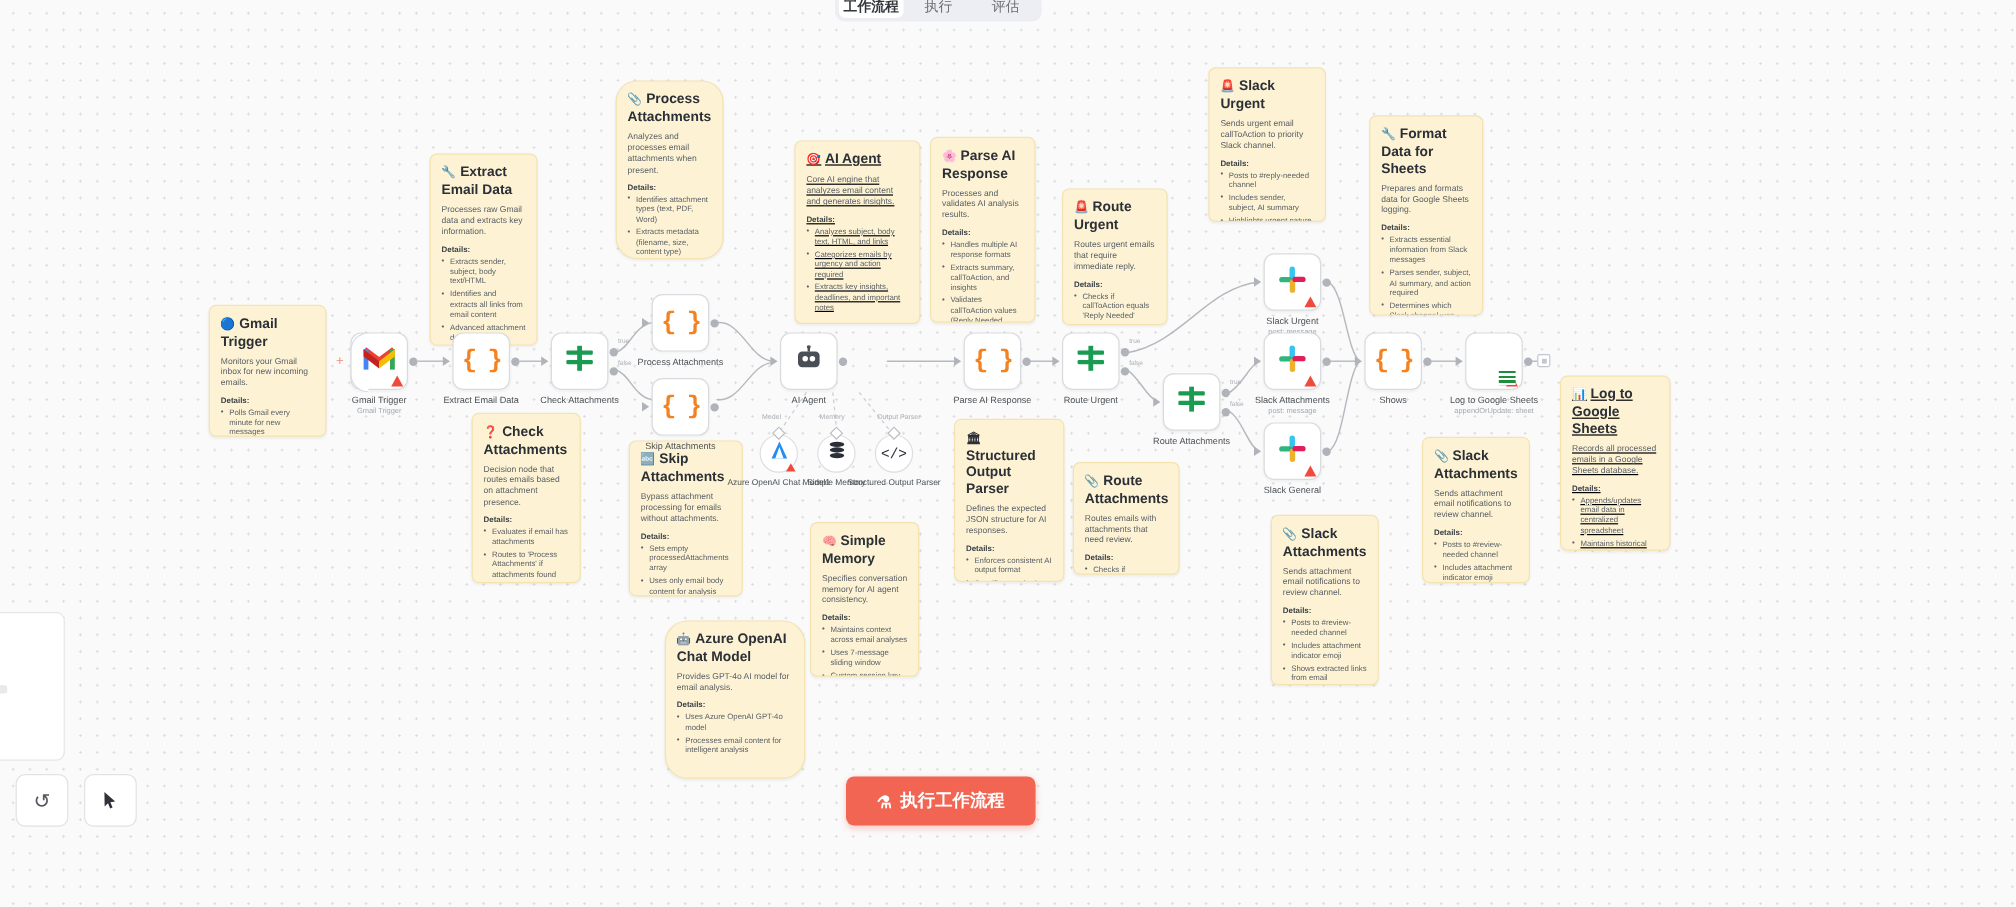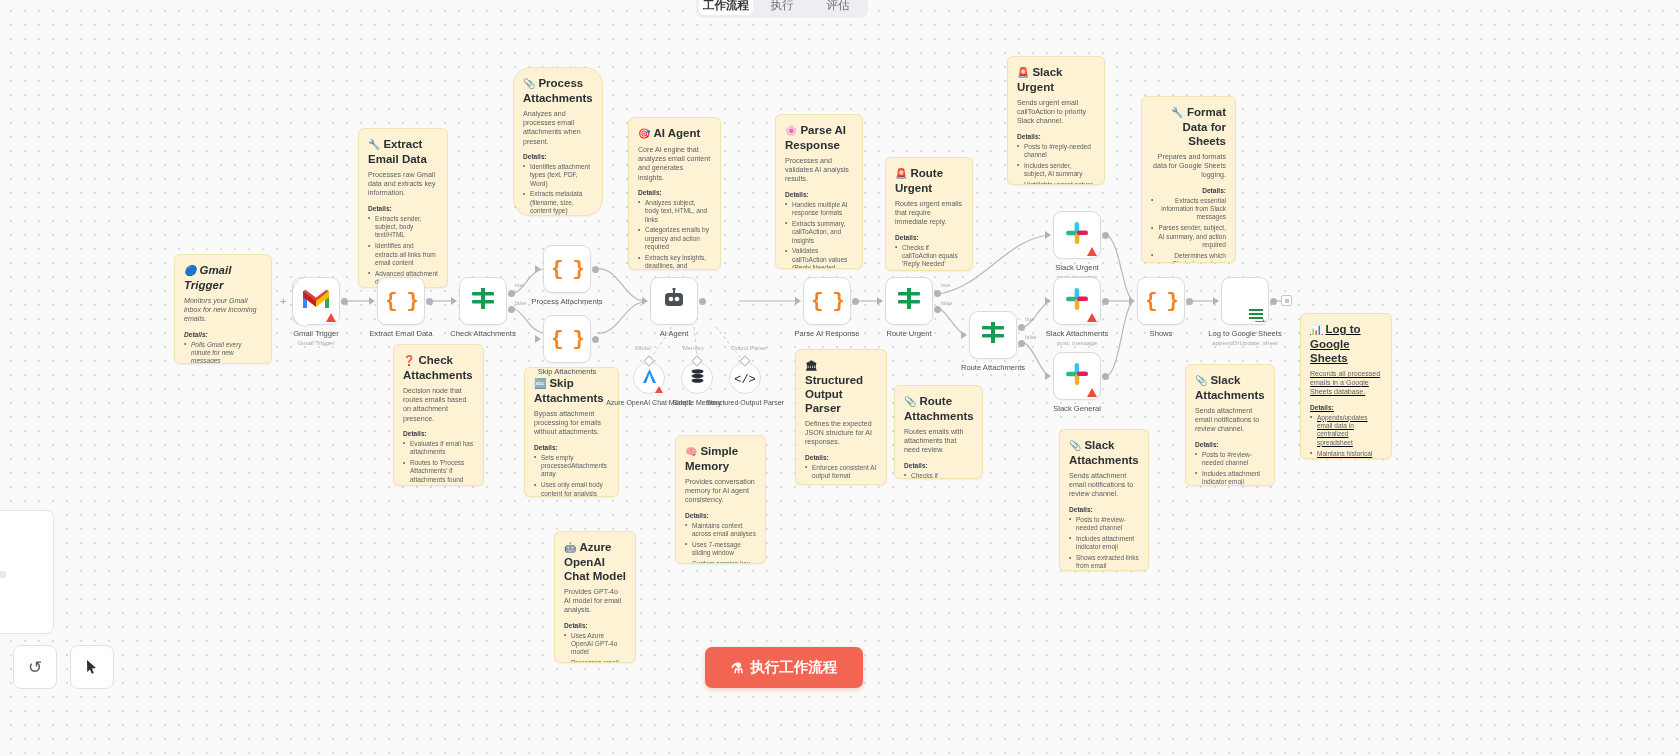--- a/index.html
+++ b/index.html
@@ -230,21 +230,21 @@
     </g>
   </svg>
 
   <div id="top-tabs">
     <div class="tab active">工作流程</div>
     <div class="tab">执行</div>
     <div class="tab">评估</div>
   </div>
 
   <div id="notes-layer">
-      <div class="note" style="left: 174px; top: 254px; width: 98px; height: 110px; font-style: italic;">
+      <div class="note" style="left: 174px; top: 254px; width: 98px; height: 110px;">
         <div class="note-title">
        <span class="emoji">🔵</span><span>Gmail Trigger</span>
      </div>
      <div class="note-desc">Monitors your Gmail inbox for new incoming emails.</div>
      <div class="note-det-label">Details:</div>
      <ul>
           <li>Polls Gmail every minute for new messages</li>
         </ul>
       </div>
       <div class="note" style="left: 358px; top: 128px; width: 90px; height: 160px;">
@@ -285,48 +285,48 @@
         <div class="note-title">
        <span class="emoji">🔤</span><span>Skip Attachments</span>
      </div>
      <div class="note-desc">Bypass attachment processing for emails without attachments.</div>
      <div class="note-det-label">Details:</div>
      <ul>
           <li>Sets empty processedAttachments array</li>
           <li>Uses only email body content for analysis</li>
         </ul>
       </div>
-      <div class="note" style="left: 628px; top: 117px; width: 93px; height: 153px;">
+      <div class="note" style="left: 662px; top: 117px; width: 105px; height: 153px; text-decoration: underline;">
         <div class="note-title">
        <span class="emoji">🎯</span><span>AI Agent</span>
      </div>
      <div class="note-desc">Core AI engine that analyzes email content and generates insights.</div>
      <div class="note-det-label">Details:</div>
      <ul>
           <li>Analyzes subject, body text, HTML, and links</li>
           <li>Categorizes emails by urgency and action required</li>
           <li>Extracts key insights, deadlines, and important notes</li>
         </ul>
       </div>
-      <div class="note" style="left: 554px; top: 531px; width: 82px; height: 132px;">
+      <div class="note" style="left: 554px; top: 517px; width: 117px; height: 132px; border-radius: 19px;">
         <div class="note-title">
        <span class="emoji">🤖</span><span>Azure OpenAI Chat Model</span>
      </div>
      <div class="note-desc">Provides GPT-4o AI model for email analysis.</div>
      <div class="note-det-label">Details:</div>
      <ul>
           <li>Uses Azure OpenAI GPT-4o model</li>
           <li>Processes email content for intelligent analysis</li>
         </ul>
       </div>
       <div class="note" style="left: 675px; top: 435px; width: 91px; height: 129px;">
         <div class="note-title">
        <span class="emoji">🧠</span><span>Simple Memory</span>
      </div>
-     <div class="note-desc">Provides conversation memory for AI agent consistency.</div>
+     <div class="note-desc">Specifies conversation memory for AI agent consistency.</div>
      <div class="note-det-label">Details:</div>
      <ul>
           <li>Maintains context across email analyses</li>
           <li>Uses 7-message sliding window</li>
           <li>Custom session key for email processing</li>
         </ul>
       </div>
       <div class="note" style="left: 795px; top: 349px; width: 92px; height: 136px;">
         <div class="note-title">
        <span class="emoji">🏛</span><span>Structured Output Parser</span>
@@ -365,21 +365,21 @@
        <span class="emoji">🚨</span><span>Slack Urgent</span>
      </div>
      <div class="note-desc">Sends urgent email callToAction to priority Slack channel.</div>
      <div class="note-det-label">Details:</div>
      <ul>
           <li>Posts to #reply-needed channel</li>
           <li>Includes sender, subject, AI summary</li>
           <li>Highlights urgent nature with emoji</li>
         </ul>
       </div>
-      <div class="note" style="left: 1141px; top: 96px; width: 95px; height: 167px; text-align: right;">
+      <div class="note" style="left: 1141px; top: 96px; width: 95px; height: 167px;">
         <div class="note-title">
        <span class="emoji">🔧</span><span>Format Data for Sheets</span>
      </div>
      <div class="note-desc">Prepares and formats data for Google Sheets logging.</div>
      <div class="note-det-label">Details:</div>
      <ul>
           <li>Extracts essential information from Slack messages</li>
           <li>Parses sender, subject, AI summary, and action required</li>
           <li>Determines which Slack channel was used</li>
         </ul>

